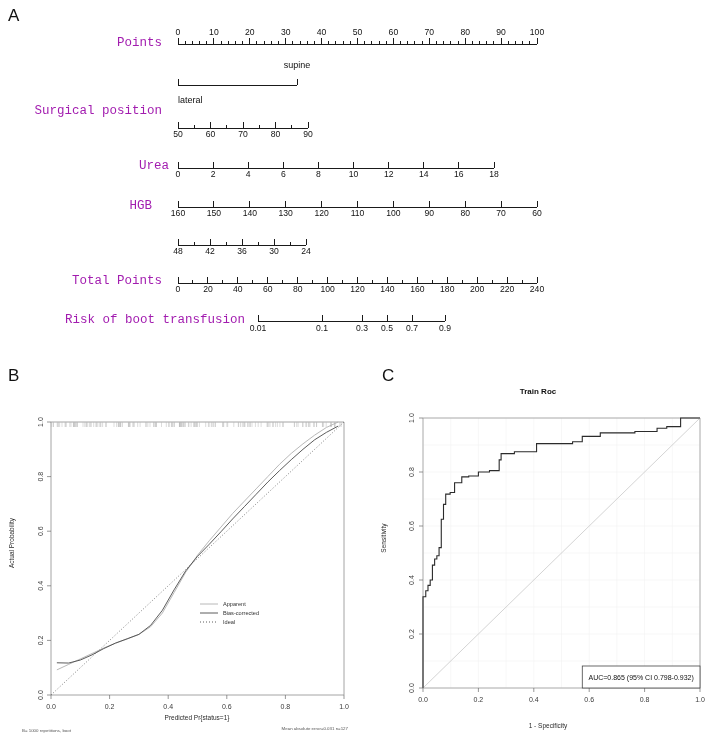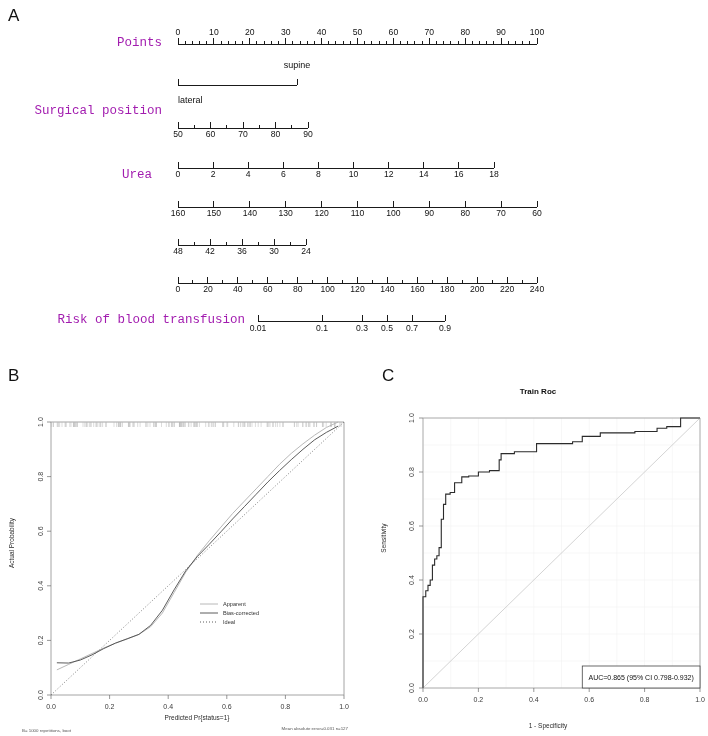--- a/index.html
+++ b/index.html
@@ -27,22 +27,24 @@
 </style>
 </head>
 <body>
 
 <div id="panelA">
 
   <div class="panel-letter" style="left:8px;top:6px;">A</div>
 
   <div class="nom-label" style="left:0px;top:36px;width:162px;">Points</div>
   <div class="nom-label" style="left:0px;top:76px;width:162px;margin-top:28px;">Surgical position</div>
-  <div class="nom-label" style="left:0px;top:168px;width:152px;">Urea</div>
-  <div class="nom-label" style="left:0px;top:313px;width:245px;">Risk of blood transfusion</div>
+  <div class="nom-label" style="left:0px;top:159px;width:152px;padding-left:17px;">Urea</div>
+  <div class="nom-label" style="left:0px;top:199px;width:152px;">HGB</div>
+  <div class="nom-label" style="left:0px;top:274px;width:162px;">Total Points</div>
+  <div class="nom-label" style="left:0px;top:313px;width:245px;">Risk of boot transfusion</div>
 
   <svg class="nom-svg" viewBox="0 0 708 355">
     <g stroke="#1a1a1a" stroke-width="1" fill="none" shape-rendering="crispEdges">
 
       <path d="M178,44 H537"></path>
       <g id="ticks-points">
           <path d="M178,44 V38"></path>
           <path d="M185.18,44 V41"></path>
           <path d="M192.36,44 V41"></path>
           <path d="M199.54,44 V41"></path>

